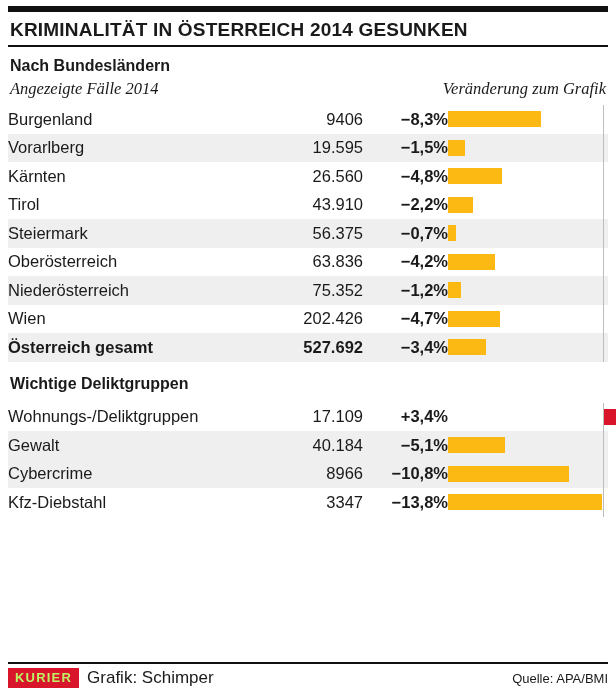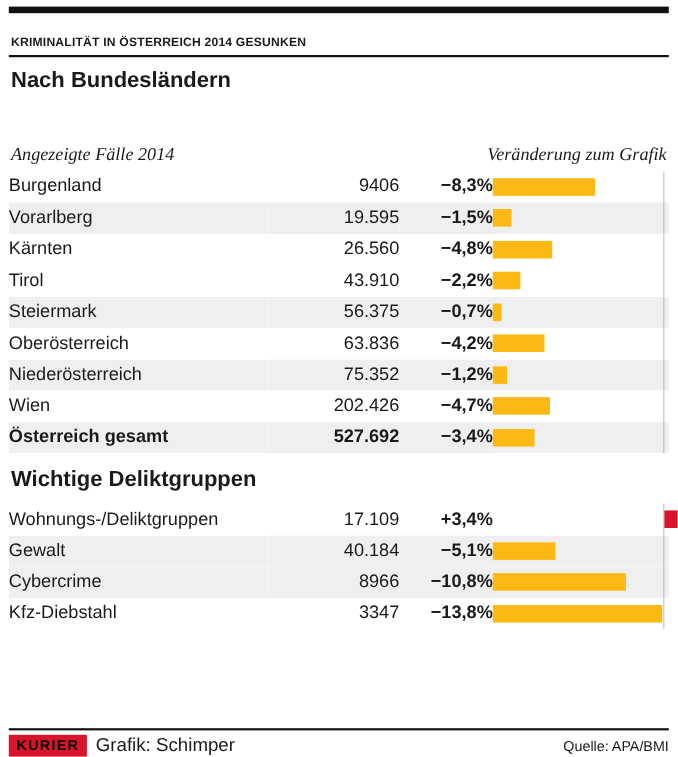--- a/index.html
+++ b/index.html
@@ -20,42 +20,41 @@
     height: 688px;
     box-sizing: border-box;
     padding: 0 8px;
   }
   .top-rule {
     height: 6px;
     background: #111111;
     margin: 6px 0 0 0;
   }
   .headline {
-    font-size: 11px;
+    font-size: 19px;
     font-weight: bold;
     letter-spacing: 0.2px;
-    padding: 21px 0 4px 2px;
+    padding: 7px 0 4px 2px;
     line-height: 1.15;
   }
   .headline-rule {
     height: 2px;
     background: #111111;
     margin-bottom: 7px;
   }
   .section-title {
-    font-size: 20px;
+    font-size: 16px;
     font-weight: bold;
     padding: 2px 0 2px 2px;
     line-height: 1.2;
   }
   .subhead-row {
     display: flex;
     align-items: flex-start;
     padding: 2px 0 6px 2px;
-    margin-top: 41px;
   }
   .subhead-left {
     font-family: "Liberation Serif", serif;
     font-style: italic;
     font-size: 16.5px;
     flex: 0 0 355px;
   }
   .subhead-right {
     font-family: "Liberation Serif", serif;
     font-style: italic;
@@ -146,21 +145,21 @@
     background: #111111;
     margin-bottom: 4px;
   }
   .footer-row {
     display: flex;
     align-items: center;
     font-size: 12.5px;
   }
   .kurier-logo {
     background: #d8152a;
-    color: #000000;
+    color: #bef264;
     font-weight: bold;
     font-size: 13px;
     letter-spacing: 1.2px;
     padding: 2px 7px 3px 7px;
     margin-right: 8px;
   }
   .footer-credit {
     flex: 1;
     font-size: 17px;
   }

